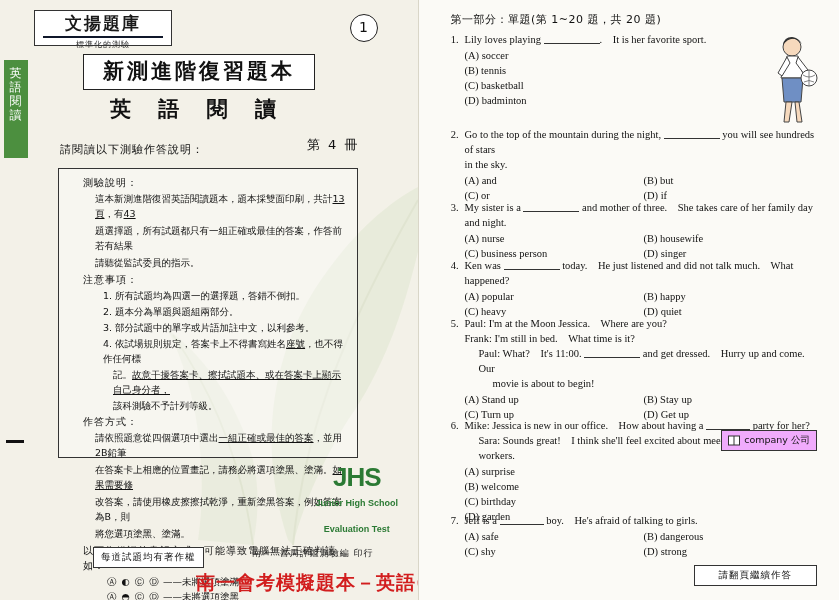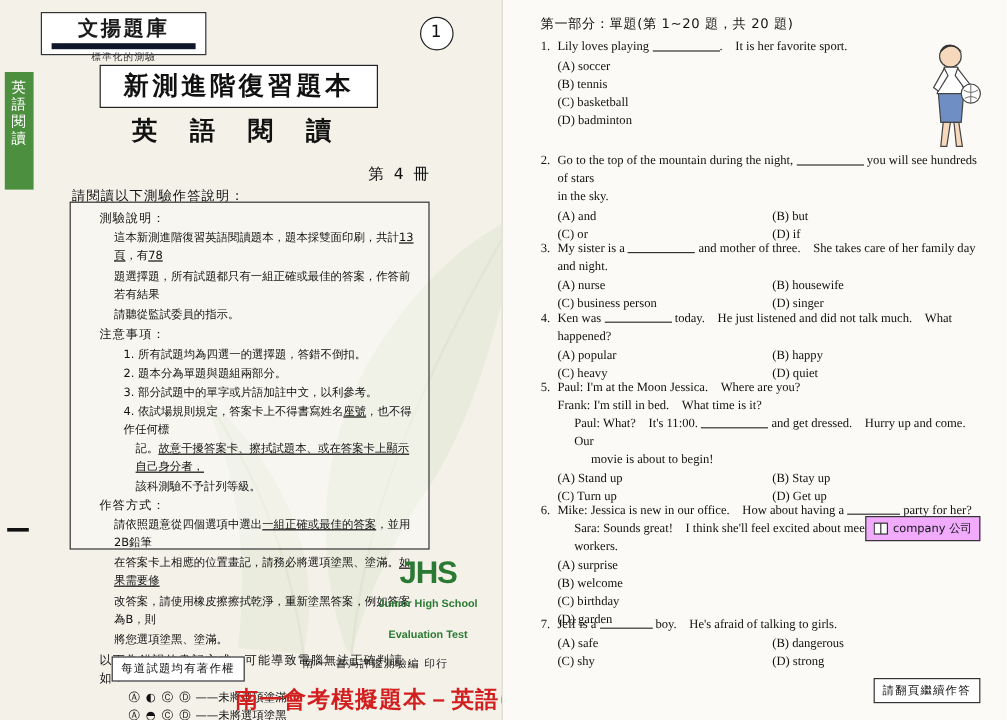--- a/index.html
+++ b/index.html
@@ -55,21 +55,21 @@
     box-sizing:border-box;
     text-align:center;
   }
   .logo-main{
     font-size:17px;font-weight:bold;letter-spacing:2px;
     color:#1a1a1a;margin-top:1px;
     font-family:"DejaVu Sans", sans-serif;
   }
   .logo-sub{
     font-size:8px;letter-spacing:1px;color:#333;
-    border-top:5px solid #0f172a;margin:1px 8px 0 8px;padding-top:1px;
+    border-top:2px solid #0f172a;margin:1px 8px 0 8px;padding-top:1px;
     font-family:"DejaVu Sans", sans-serif;
   }
   .circle-num{
     position:absolute;right:40px;top:14px;
     width:26px;height:26px;border-radius:50%;
     border:1.6px solid #222;
     font-size:14px;text-align:center;line-height:24px;
     background:#fff;
     font-family:"DejaVu Sans", sans-serif;
   }
@@ -88,21 +88,21 @@
     text-align:center;
     font-size:21px;letter-spacing:10px;font-weight:bold;
     font-family:"DejaVu Sans", sans-serif;
   }
   .vol{
     position:absolute;right:58px;top:136px;
     font-size:13px;letter-spacing:2px;
     font-family:"DejaVu Sans", sans-serif;
   }
   .read-note{
-    position:absolute;left:60px;top:156px;
+    position:absolute;left:60px;top:142px;
     font-size:11px;letter-spacing:1px;
     font-family:"DejaVu Sans", sans-serif;
   }
   .inst-box{
     position:absolute;left:58px;top:168px;
     width:300px;height:290px;
     border:1.2px solid #333;
     background:rgba(255,255,255,.35);
     box-sizing:border-box;
     padding:6px 8px 4px 24px;
@@ -182,21 +182,21 @@
   .company-box{
     position:absolute;right:22px;top:430px;
     border:1px solid #333;background:#f0abfc;
     padding:3px 6px;font-size:9.5px;
     display:flex;align-items:center;gap:4px;
     font-family:"DejaVu Sans", sans-serif;
   }
   .cont-box{
     position:absolute;right:22px;bottom:14px;
     border:1px solid #333;background:#fff;
-    padding:3px 7px;font-size:9.5px;letter-spacing:1px;
+    padding:3px 24px;font-size:9.5px;letter-spacing:1px;
     font-family:"DejaVu Sans", sans-serif;
     text-align:right;
   }
 </style>
 </head>
 <body>
 
 <div class="page">
 
   <div class="left-page">
@@ -225,21 +225,21 @@
     <div class="circle-num">1</div>
 
     <div class="title-box">新測進階復習題本</div>
     <div class="title-sub">英 語 閱 讀</div>
     <div class="vol">第 4 冊</div>
     <div class="read-note">請閱讀以下測驗作答說明：</div>
 
     <div class="inst-box">
       <div class="inst-h">測驗說明：</div>
       <div class="inst-p">
-        <span>這本新測進階復習英語閱讀題本，題本採雙面印刷，共計</span><span class="u">13 頁</span><span>，有</span><span class="u">78</span>
+        <span>這本新測進階復習英語閱讀題本，題本採雙面印刷，共計</span><span class="u">13 頁</span><span>，有</span><span class="u">43</span>
       </div>
       <div class="inst-p">題選擇題，所有試題都只有一組正確或最佳的答案，作答前若有結果</div>
       <div class="inst-p">請聽從監試委員的指示。</div>
 
       <div class="inst-h">注意事項：</div>
       <div class="inst-li">1. 所有試題均為四選一的選擇題，答錯不倒扣。</div>
       <div class="inst-li">2. 題本分為單題與題組兩部分。</div>
       <div class="inst-li">3. 部分試題中的單字或片語加註中文，以利參考。</div>
       <div class="inst-li">
         <span>4. 依試場規則規定，答案卡上不得書寫姓名</span><span class="u">座號</span><span>，也不得作任何標</span>

